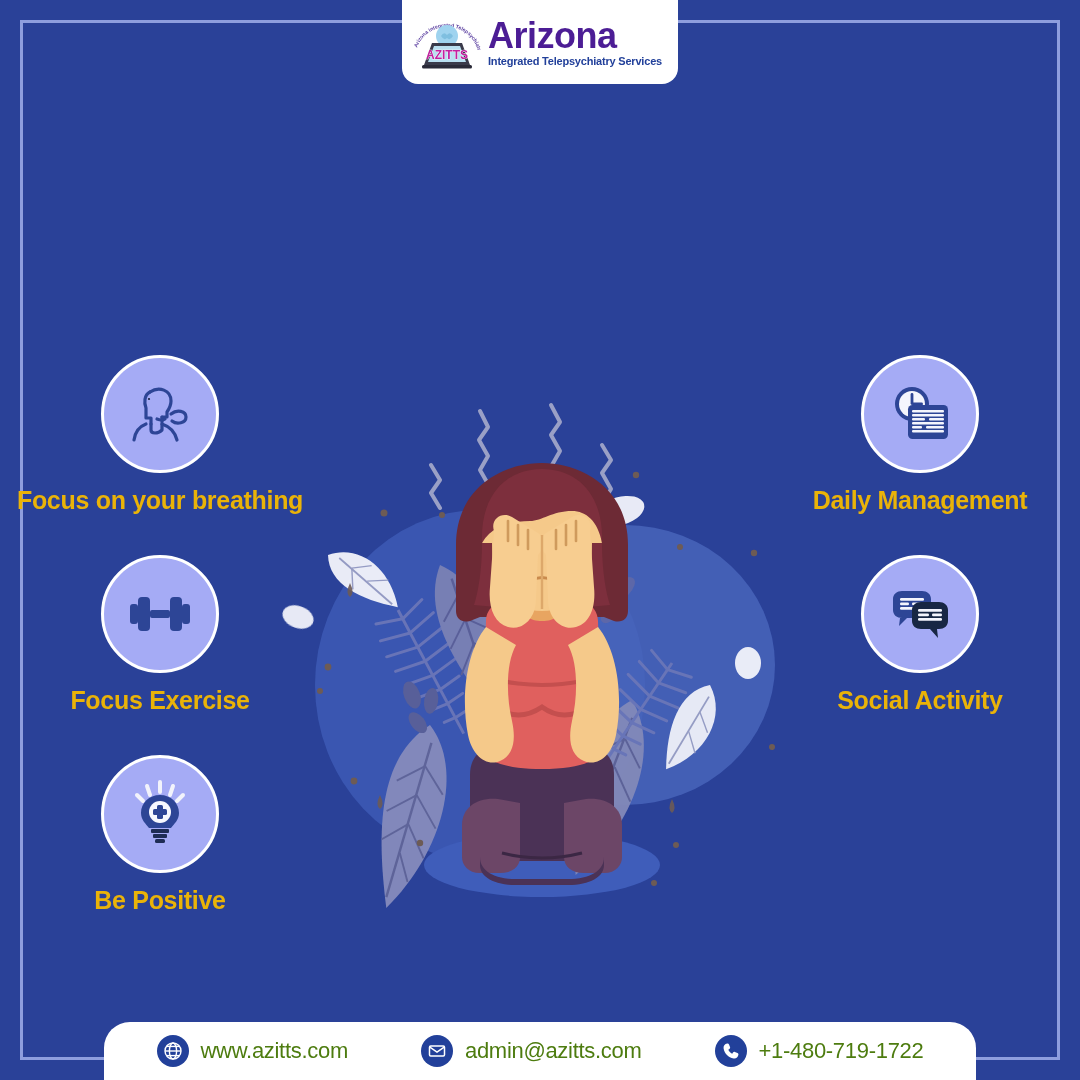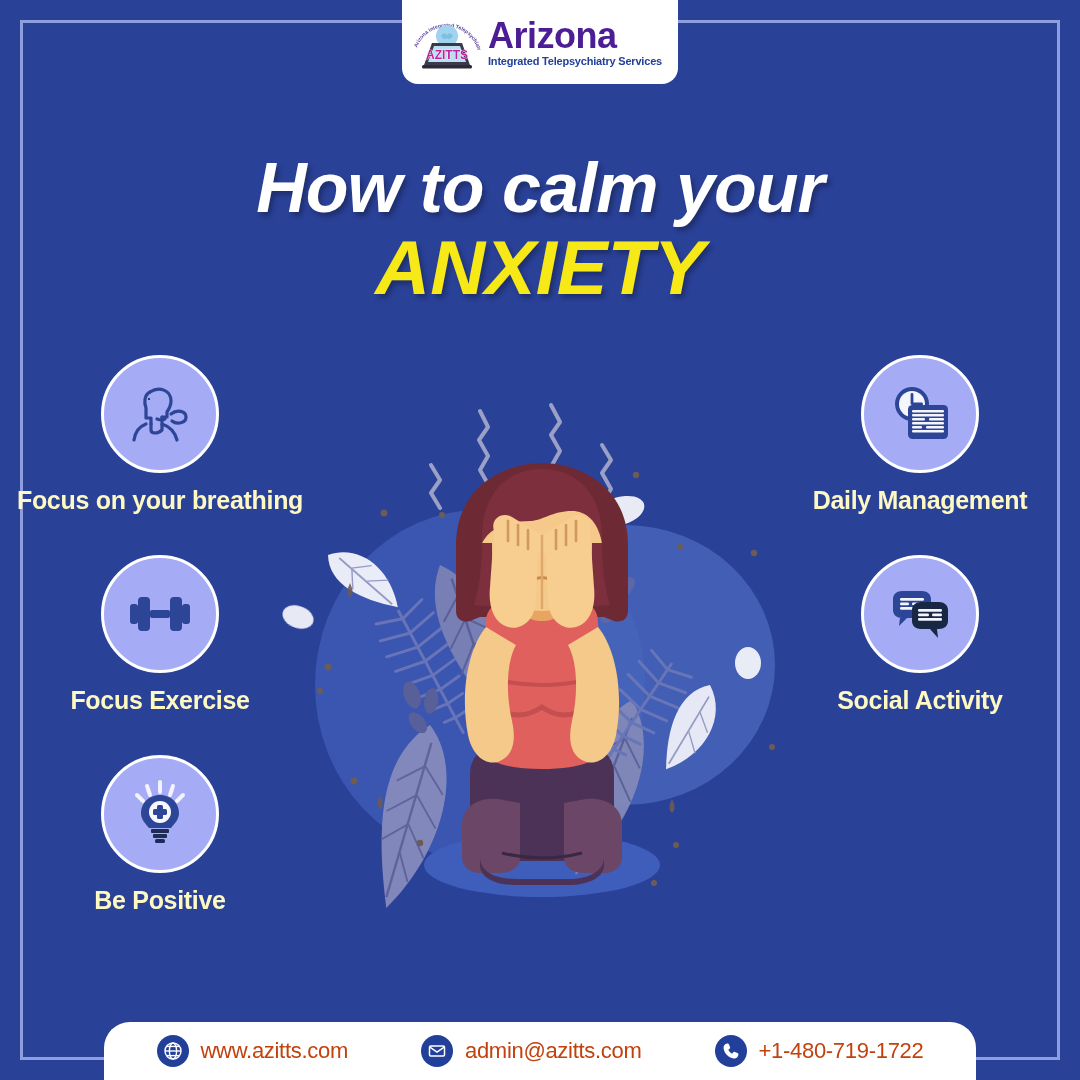--- a/index.html
+++ b/index.html
@@ -133,21 +133,21 @@
     background: #a5abf5;
     border: 3px solid #ffffff;
     box-sizing: border-box;
     display: flex;
     align-items: center;
     justify-content: center;
     flex: 0 0 auto;
   }
   .feature-label {
     margin-top: 12px;
-    color: #fef9c3;
+    color: #eab308;
     font-size: 25px;
     font-weight: bold;
     text-align: center;
     line-height: 1.2;
     letter-spacing: -0.3px;
     max-width: 290px;
   }
 
   
   #illustration {
@@ -184,21 +184,21 @@
     width: 32px;
     height: 32px;
     border-radius: 50%;
     background: #22409a;
     display: flex;
     align-items: center;
     justify-content: center;
     flex: 0 0 auto;
   }
   .contact-text {
-    color: #c2410c;
+    color: #4d7c0f;
     font-size: 22px;
     font-weight: normal;
     letter-spacing: -0.3px;
     white-space: nowrap;
   }
 </style>
 </head>
 <body>
 
 <div id="poster">
@@ -224,24 +224,20 @@
         <text x="37" y="48" text-anchor="middle" font-family="Liberation Sans, sans-serif" font-size="12" font-weight="bold" fill="#c41fa0" stroke="#ffffff" stroke-width="0.7" paint-order="stroke">AZITTS</text>
         <rect x="12" y="54" width="50" height="3.5" rx="1.5" fill="#2a2a38"></rect>
       </svg>
     </div>
     <div id="logo-words">
       <span id="logo-title">Arizona</span>
       <span id="logo-sub">Integrated Telepsychiatry Services</span>
     </div>
   </div>
 
-  <div id="headline">
-    <span id="headline-line1">How to calm your</span>
-    <span id="headline-line2">ANXIETY</span>
-  </div>
 
   <div class="feature-col" id="col-left">
 
     <div class="feature">
       <div class="feature-icon">
         <svg width="72" height="72" viewBox="0 0 72 72" xmlns="http://www.w3.org/2000/svg" fill="none" stroke="#2d4596" stroke-width="3.2" stroke-linecap="round" stroke-linejoin="round">
           <path d="M26,14 C35,8 47,12 47,23 C47,28 45,31 43,34 L43,39 L38,39"></path>
           <path d="M26,14 C20,17 20,25 22,30 L22,40 L27,40 L27,46"></path>
           <path d="M38,39 L38,44"></path>
           <path d="M33,41 q5,2 8,0"></path>

